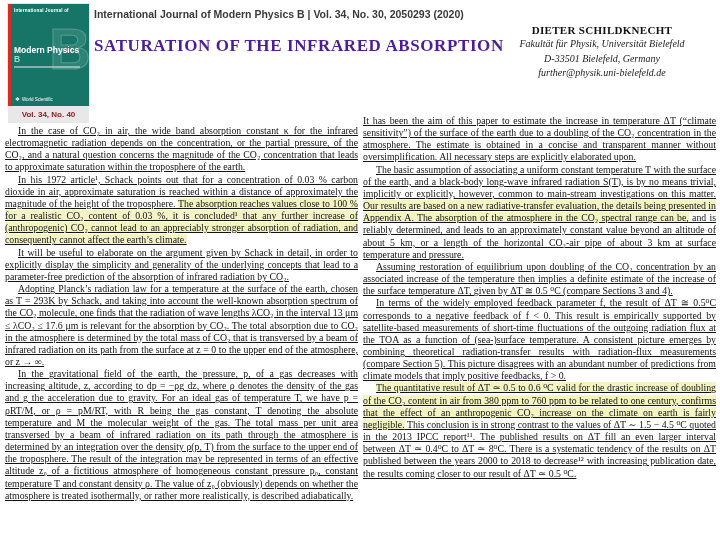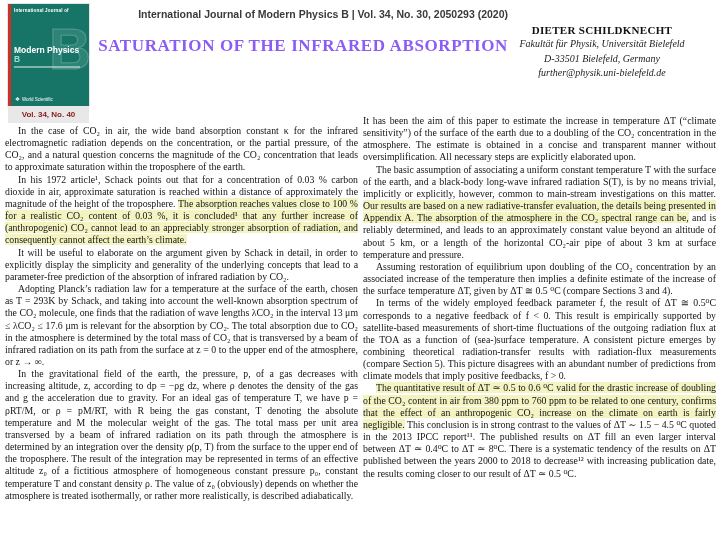--- a/index.html
+++ b/index.html
@@ -19,29 +19,29 @@
   .cover-tagline{height:2px;background:rgba(255,255,255,0.45);margin-top:2px;width:92%;position:relative;z-index:2;}
   .cover-watermark{position:absolute;right:-2px;top:16px;font-size:58px;font-weight:bold;
     font-family:"Liberation Sans",sans-serif;color:rgba(255,255,255,0.10);
     -webkit-text-stroke:1px rgba(255,255,255,0.22);line-height:1;z-index:1;}
   .cover-publisher{position:absolute;bottom:4px;left:4px;display:flex;align-items:center;gap:2px;
     color:#fff;font-size:4.5px;font-family:"Liberation Sans",sans-serif;z-index:2;}
   .pub-logo{font-size:5.5px;line-height:1;}
   .volume-label{background:var(--volume_bg,#e8e8e8);color:var(--volume_text,#8a1b1b);
     font-family:"Liberation Sans",sans-serif;font-weight:bold;font-size:8px;text-align:center;padding:4px 0;}
   
-  .header{position:absolute;left:94px;top:8px;width:414px;text-align:right;}
+  .header{position:absolute;left:94px;top:8px;width:414px;text-align:left;}
   .journal-line{font-family:"Liberation Sans",sans-serif;font-weight:bold;font-size:10.5px;color:var(--header_text,#3a3a3a);}
-  .paper-title{margin-top:14px;font-weight:bold;font-size:17px;line-height:23px;letter-spacing:.6px;color:#8b5cf6;}
+  .paper-title{margin-top:14px;font-weight:bold;font-size:17px;line-height:23px;letter-spacing:.6px;color:#4c1d95;}
   
   .author-block{position:absolute;left:488px;top:24px;width:228px;text-align:center;}
   .author-name{font-weight:bold;font-size:11px;letter-spacing:.3px;color:#111;}
   .affiliation{font-style:italic;font-size:10px;line-height:14.5px;margin-top:1px;}
   
-  .col{position:absolute;width:353px;text-align:justify;font-size:9.8px;line-height:12.15px;color:#141414;}
+  .col{position:absolute;width:353px;text-align:justify;font-size:9.8px;line-height:12.15px;color:#141414;text-decoration:underline;}
   .col-left{left:5px;top:125px;}
   .col-right{left:363px;top:115px;}
   .para{margin:0;text-indent:13px;}
   .para.no-indent{text-indent:0;}
   .hl{background:var(--highlight,#f4f4c3);}
 </style>
 </head>
 <body>
 
 <div class="cover-card">

